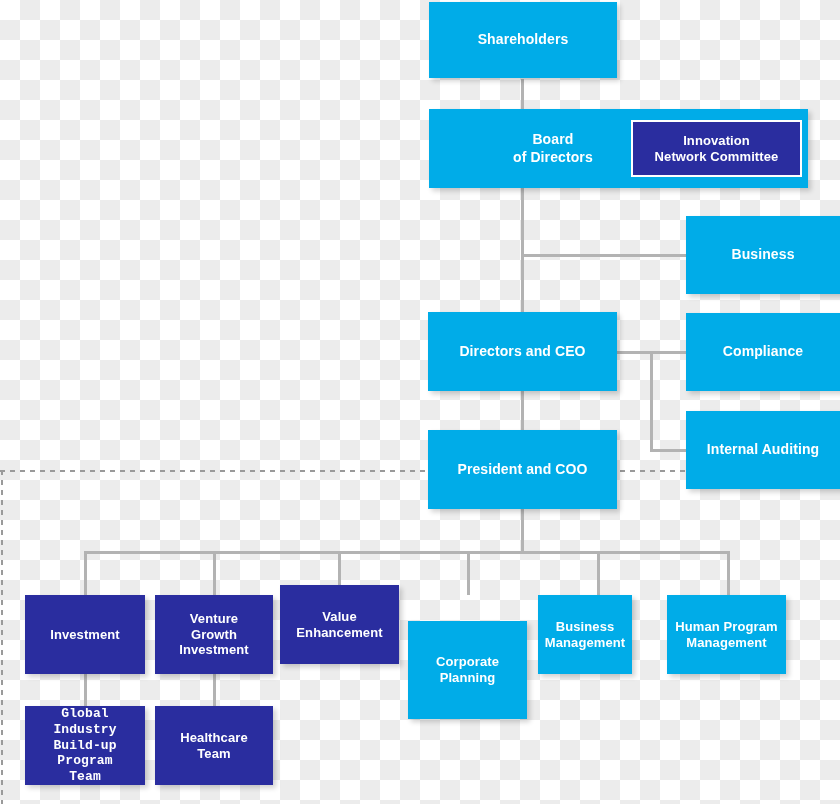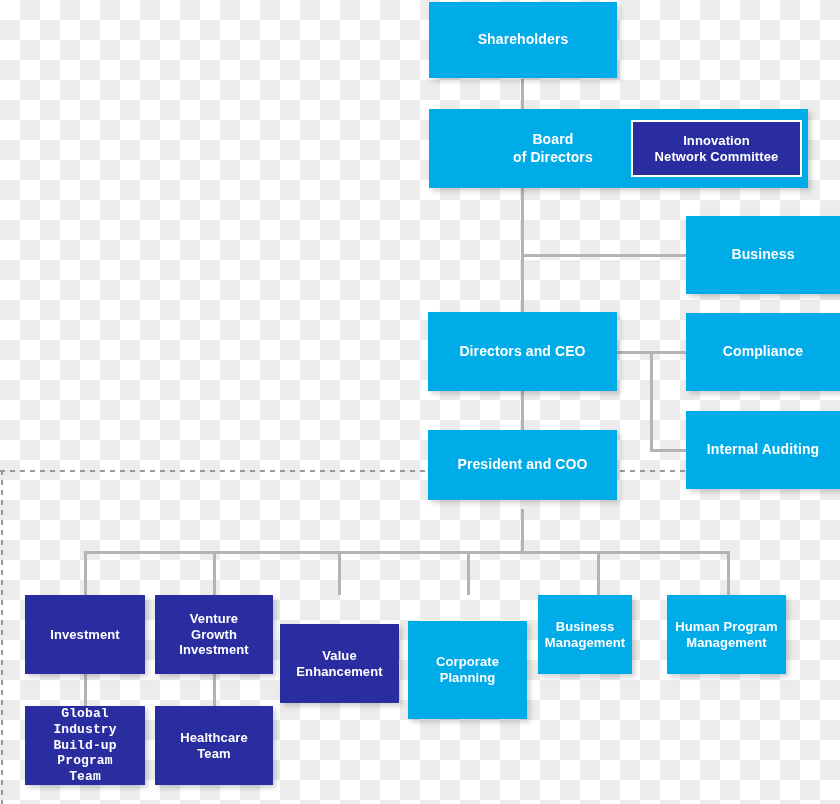--- a/index.html
+++ b/index.html
@@ -134,35 +134,35 @@
   </div>
 
   <div class="node cyan" style="left:686px; top:411px; width:170px; height:78px; font-size:14px; padding-right:22px;">
     <span class="label">Internal  Auditing</span>
   </div>
 
   <div class="node cyan" style="left:428px; top:312px; width:189px; height:79px; font-size:14px;">
     <span class="label">Directors and CEO</span>
   </div>
 
-  <div class="node cyan" style="left:428px; top:430px; width:189px; height:70px; font-size:14px;">
+  <div class="node cyan" style="left:428px; top:430px; width:189px; height:79px; font-size:14px;">
     <span class="label">President and COO</span>
   </div>
 
   <div class="node navy" style="left:25px; top:595px; width:120px; height:79px; font-size:13px;">
     <span class="label">Investment</span>
   </div>
 
   <div class="node navy" style="left:155px; top:595px; width:118px; height:79px; font-size:13px;">
     <span class="label">Venture
 Growth
 Investment</span>
   </div>
 
-  <div class="node navy" style="left:280px; top:624px; width:119px; height:79px; font-size:13px;">
+  <div class="node navy" style="left:280px; top:585px; width:119px; height:79px; font-size:13px;">
     <span class="label">Value
 Enhancement</span>
   </div>
 
   <div class="node cyan" style="left:408px; top:621px; width:119px; height:98px; font-size:13px;justify-content:center;">
     <span class="label">Corporate
 Planning</span>
   </div>
 
   <div class="node cyan" style="left:538px; top:595px; width:94px; height:79px; font-size:13px;align-items:center;">

